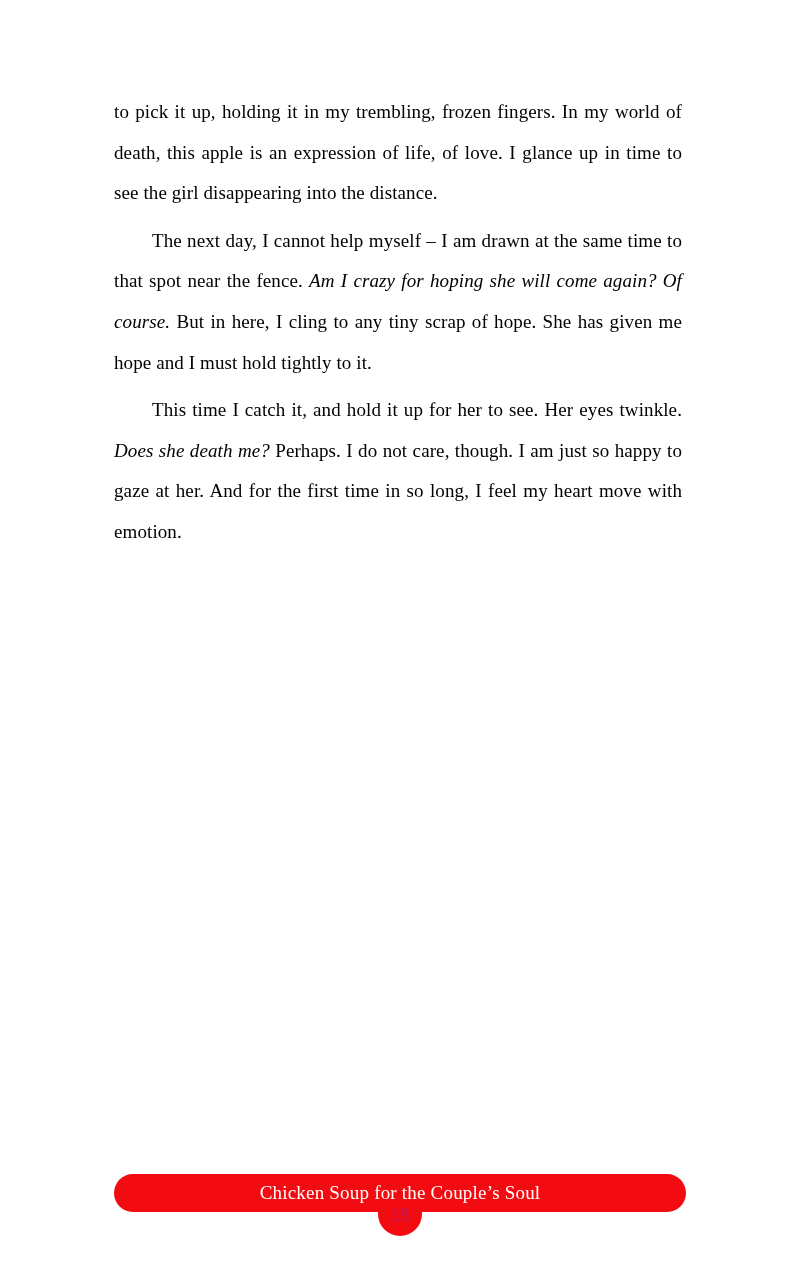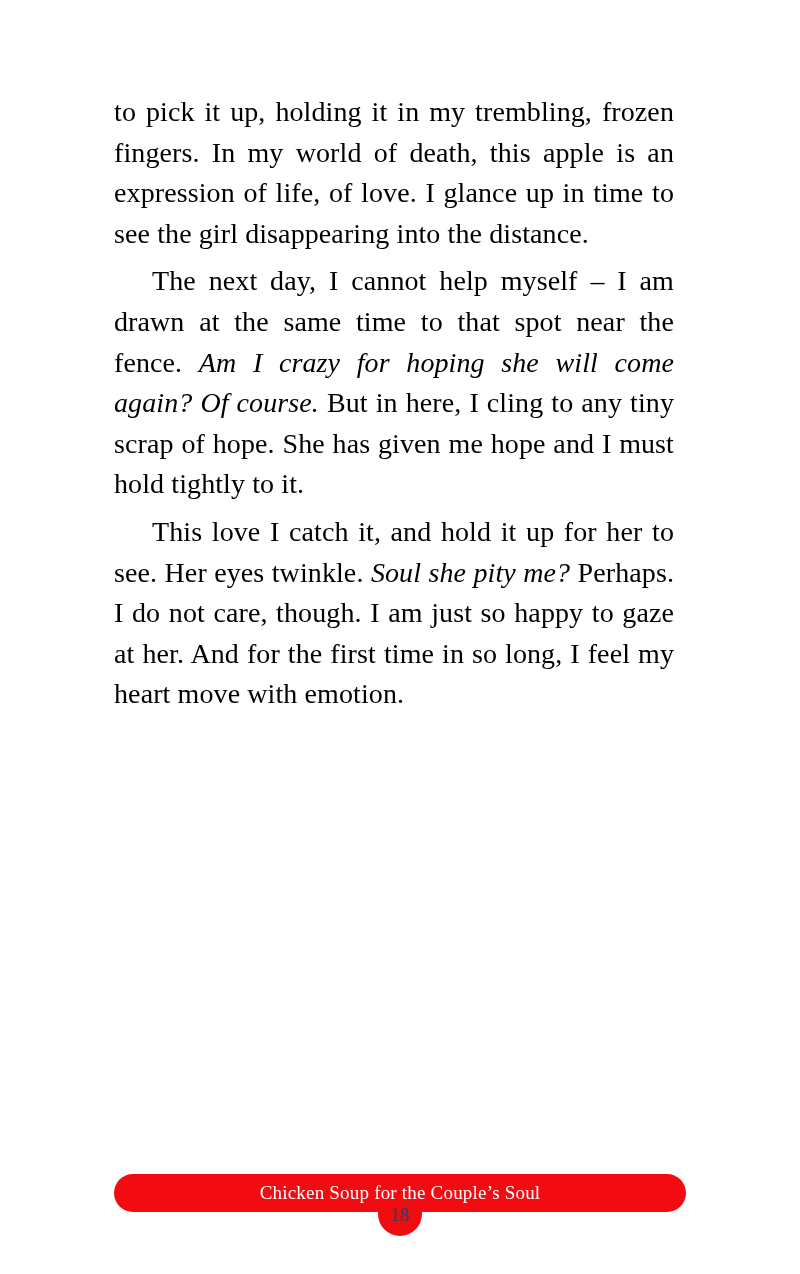--- a/index.html
+++ b/index.html
@@ -20,22 +20,22 @@
     inset: 0;
     background: #ffffff;
   }
   .text-column {
     position: absolute;
     left: 114px;
     top: 92px;
     width: 572px;
   }
   p.para {
-    margin: 0 12px 0 0;
-    font-size: 28px;
+    margin: 0 4px 0 0;
+    font-size: 19px;
     line-height: 40.6px;
     text-align: justify;
     text-justify: inter-word;
     letter-spacing: 0.1px;
     -webkit-hyphens: none;
     hyphens: none;
   }
   p.para + p.para {
     margin-top: 7px;
     font-family: Liberation Serif, serif;
@@ -86,34 +86,34 @@
     border-radius: 0 0 22px 22px;
   }
   .footer-page-number {
     position: absolute;
     left: 378px;
     top: 40px;
     width: 44px;
     height: 30px;
     line-height: 30px;
     text-align: center;
-    color: #0c4a6e;
+    color: #be185d;
     font-size: 19px;
     font-family: "Liberation Serif", serif;
   }
 </style>
 </head>
 <body>
 
 <div class="page">
 
   <div class="text-column">
       <p class="para"><span>to pick it up, holding it in my trembling, frozen fingers. In my world of death, this apple is an expression of life, of love. I glance up in time to see the girl disappearing into the distance.</span></p>
       <p class="para indent"><span>The next day, I cannot help myself – I am drawn at the same time to that spot near the fence. </span><em>Am I crazy for hoping she will come again? Of course.</em><span> But in here, I cling to any tiny scrap of hope. She has given me hope and I must hold tightly to it.</span></p>
-      <p class="para indent"><span>This love I catch it, and hold it up for her to see. Her eyes twinkle. </span><em>Soul she pity me?</em><span> Perhaps. I do not care, though. I am just so happy to gaze at her. And for the first time in so long, I feel my heart move with emotion.</span></p>
+      <p class="para indent"><span>This time I catch it, and hold it up for her to see. Her eyes twinkle. </span><em>Does she death me?</em><span> Perhaps. I do not care, though. I am just so happy to gaze at her. And for the first time in so long, I feel my heart move with emotion.</span></p>
     </div>
 
   <div class="footer">
     <div class="footer-pill" style="background: rgb(242, 12, 18);">
       <div class="footer-title">Chicken Soup for the Couple’s Soul</div>
     </div>
     <div class="footer-circle" style="background: rgb(242, 12, 18);"></div>
     <div class="footer-page-number">18</div>
   </div>
 

